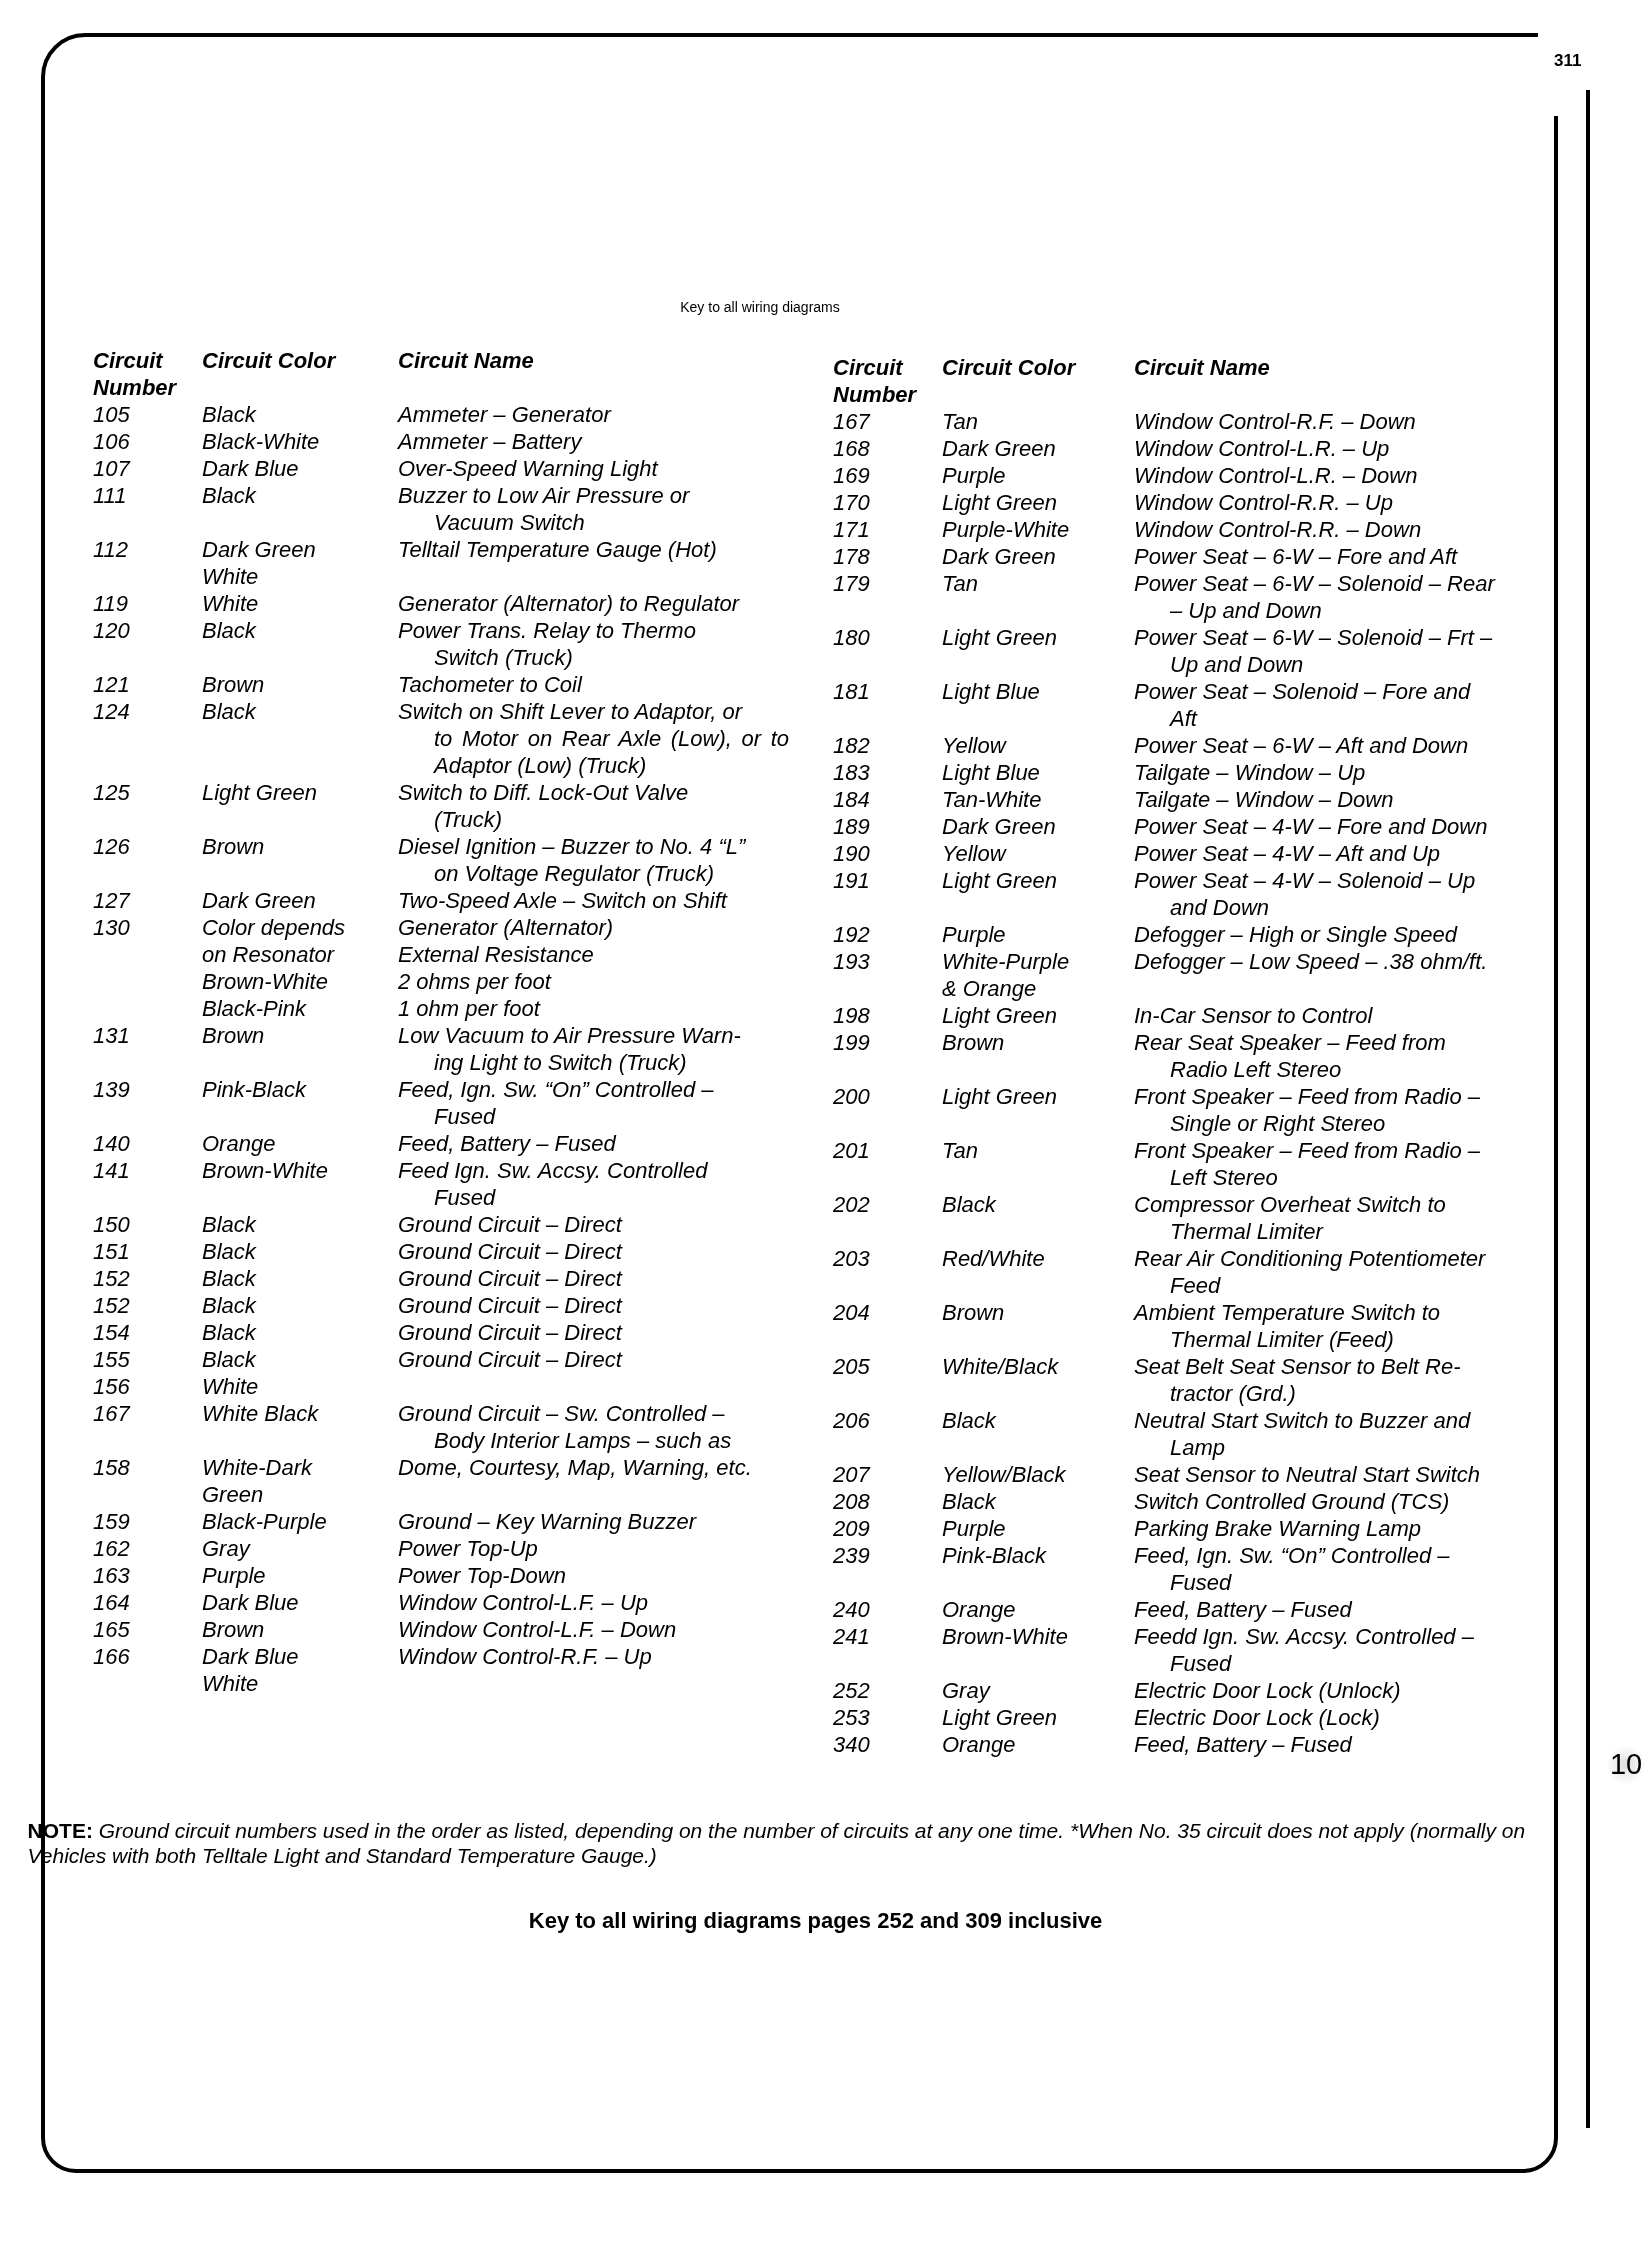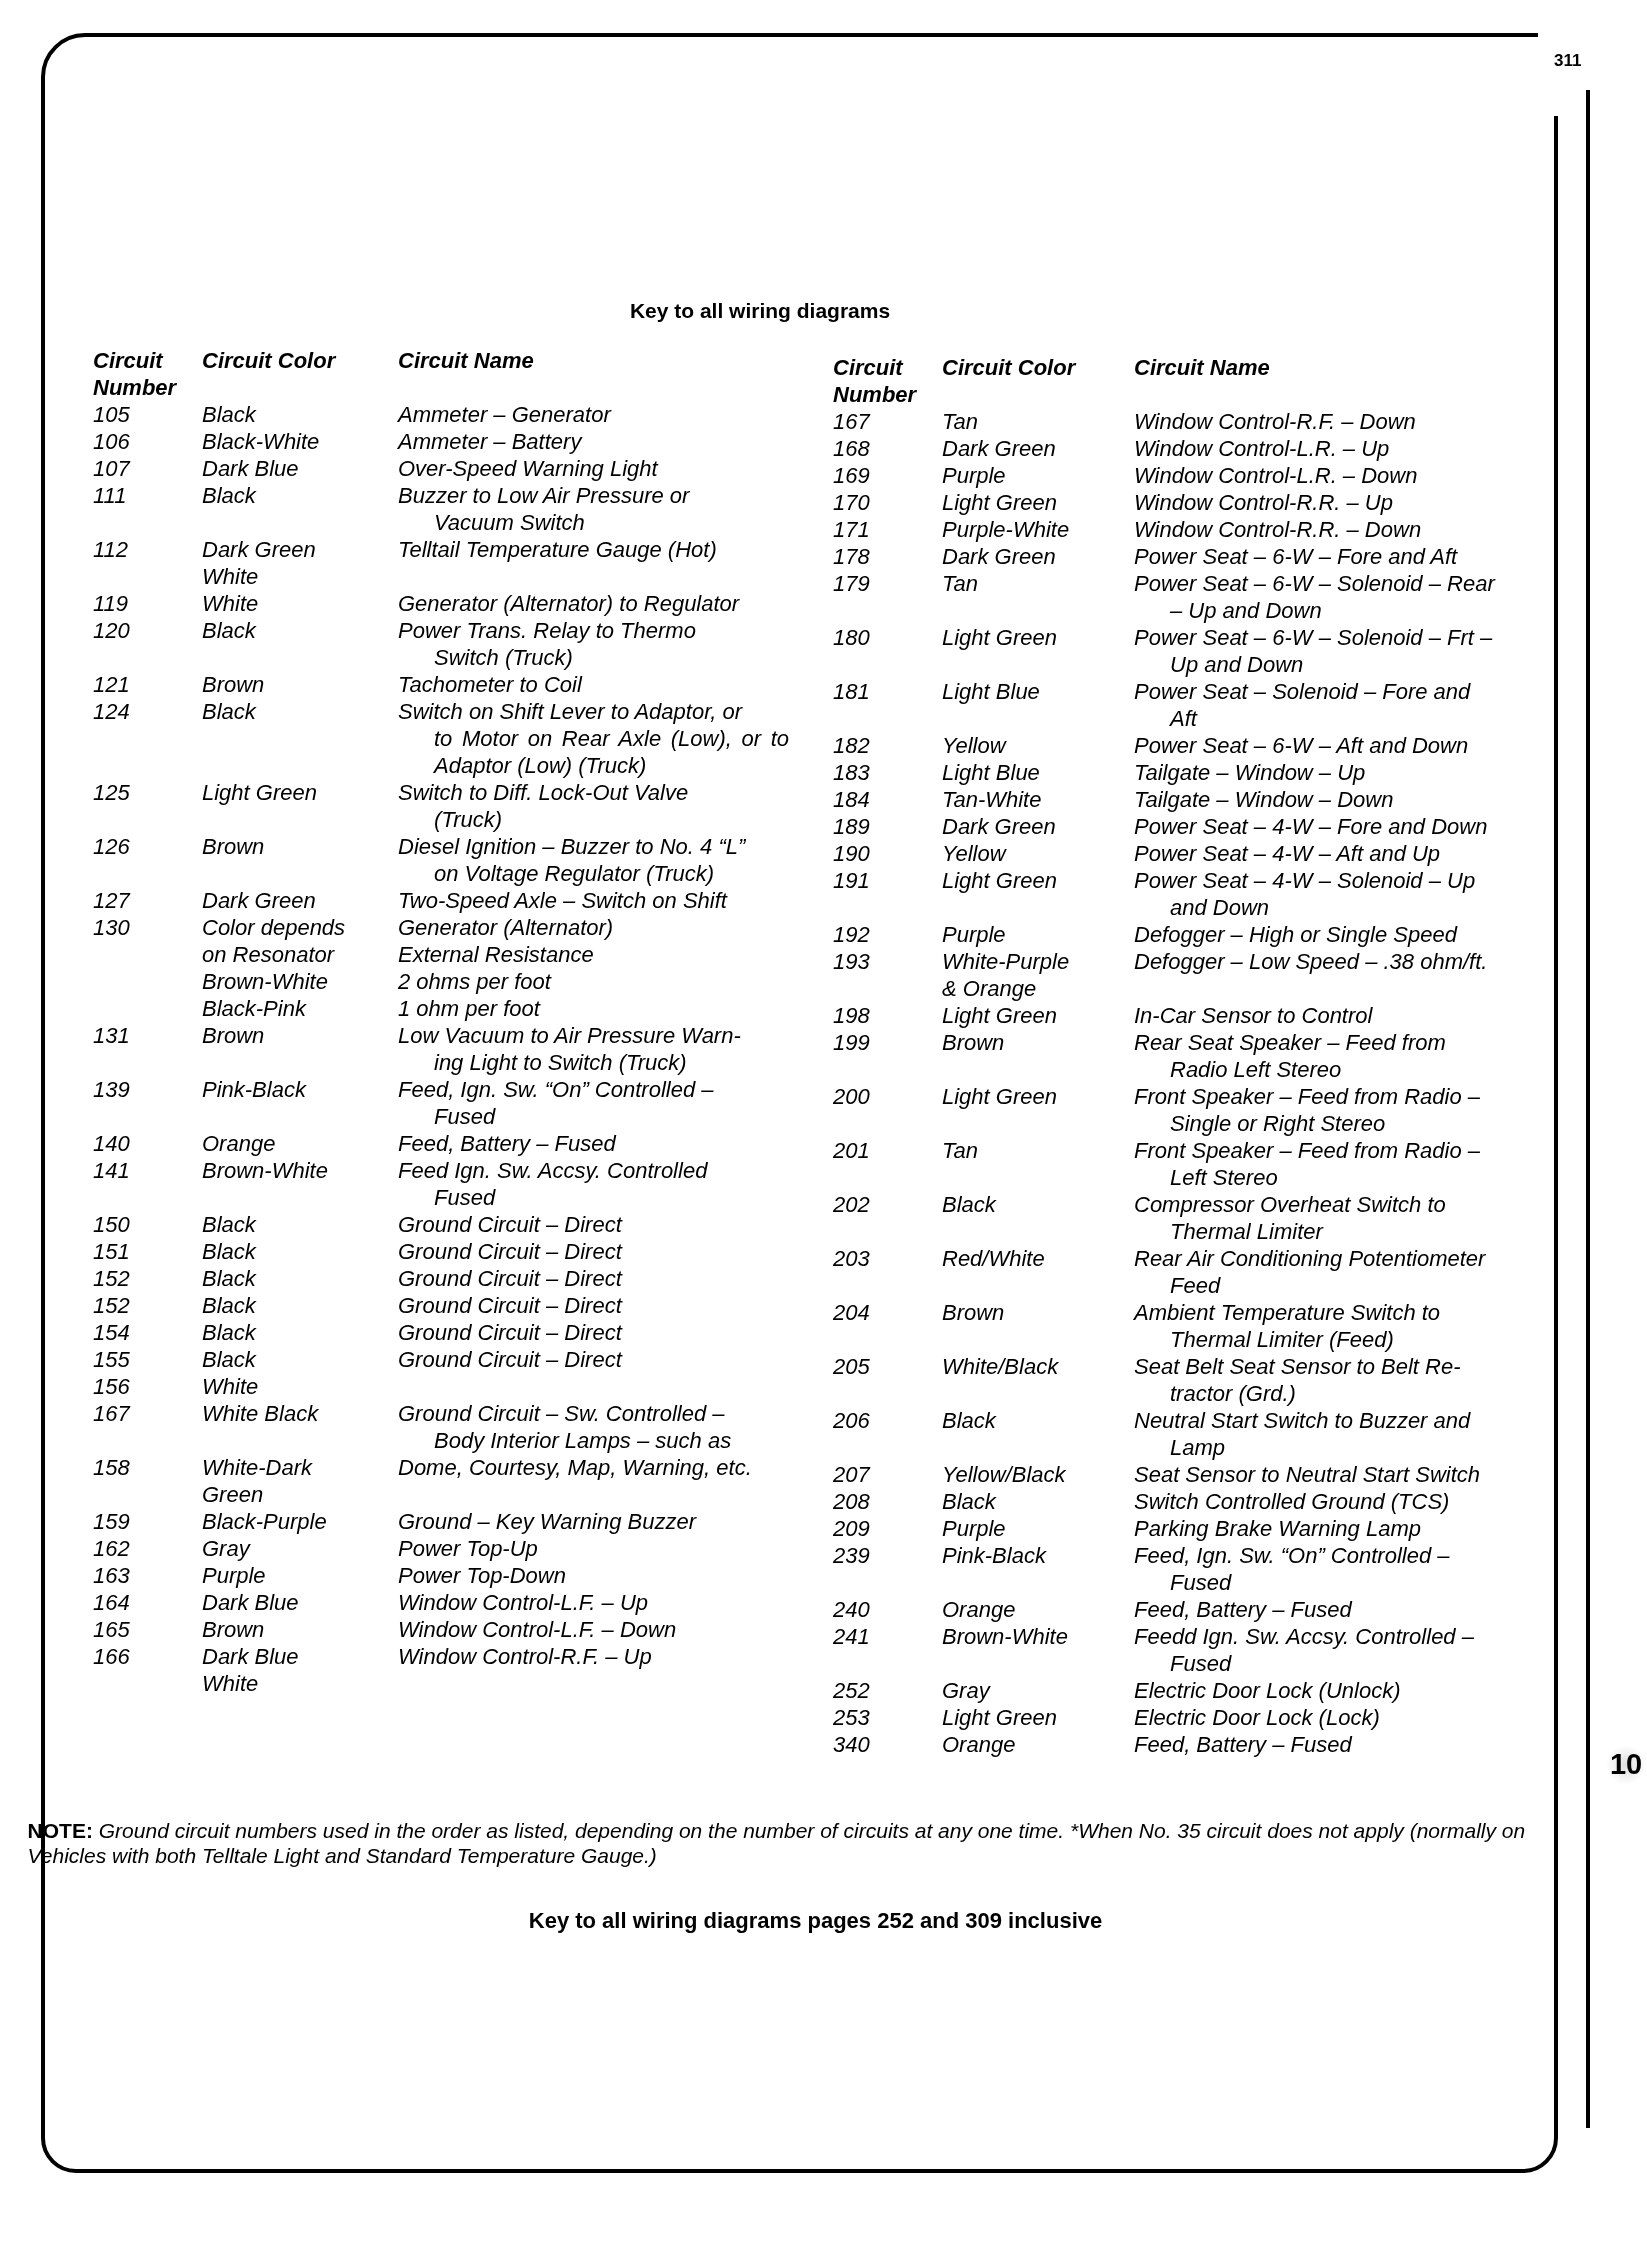--- a/index.html
+++ b/index.html
@@ -15,26 +15,26 @@
     .frame-top-gap {
       position: absolute; left: 1538px; top: 29px; width: 29px; height: 87px; background:#fff;
     }
     .page-number {
       position: absolute; left: 1554px; top: 51px; font-size: 17px; font-weight: bold;
     }
     .right-rule {
       position: absolute; left: 1586px; top: 90px; width: 4.4px; height: 2038px; background: #000;
     }
     .section-tab {
-      position: absolute; left: 1607px; top: 1744px; font-size: 29px; font-weight: bold;
+      position: absolute; left: 1607px; top: 1744px; font-size: 29px; font-weight: normal;
       padding: 4.4px 2.9px; background: radial-gradient(circle, #ddd 0%, #fff 70%);
     }
     .title {
       position: absolute; left: 0; width: 1520px; top: 299px; text-align: center;
-      font-size: 21px; font-weight: bold;
+      font-size: 14px; font-weight: normal;
     }
     .table { position: absolute; font-size: 22px; line-height: 27px; font-style: italic; }
     .table .hdr { display: flex; font-weight: bold; font-size: 22px; line-height: 27px; margin-bottom: 0; }
     .table .row { display: flex; }
     .c-num { flex: 0 0 auto; }
     .c-color { flex: 0 0 auto; white-space: pre-line; }
     .c-name { flex: 1 1 auto; text-align: justify; }
     .c-name .cont { display: block; padding-left: 36px; }
     #left  { left: 93px; top: 347px; width: 696px; }
     #left  .c-num { width: 109px; }

